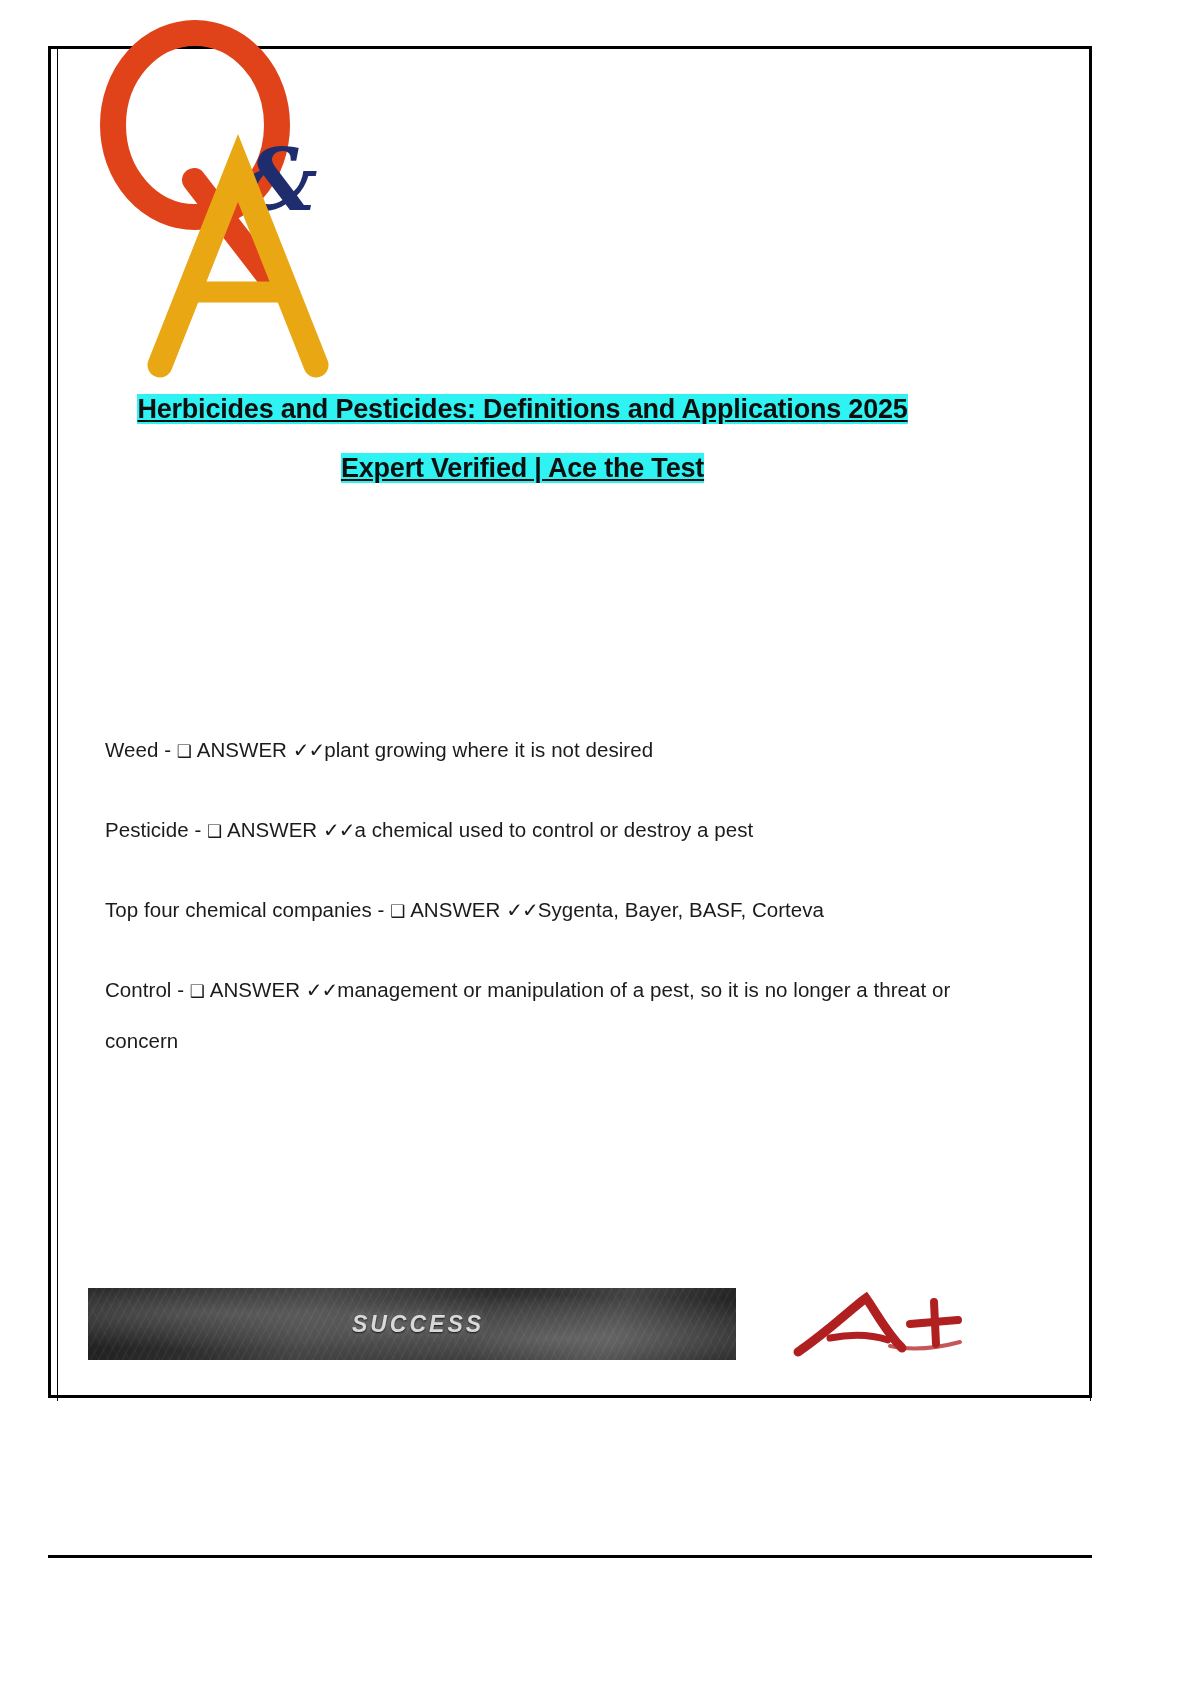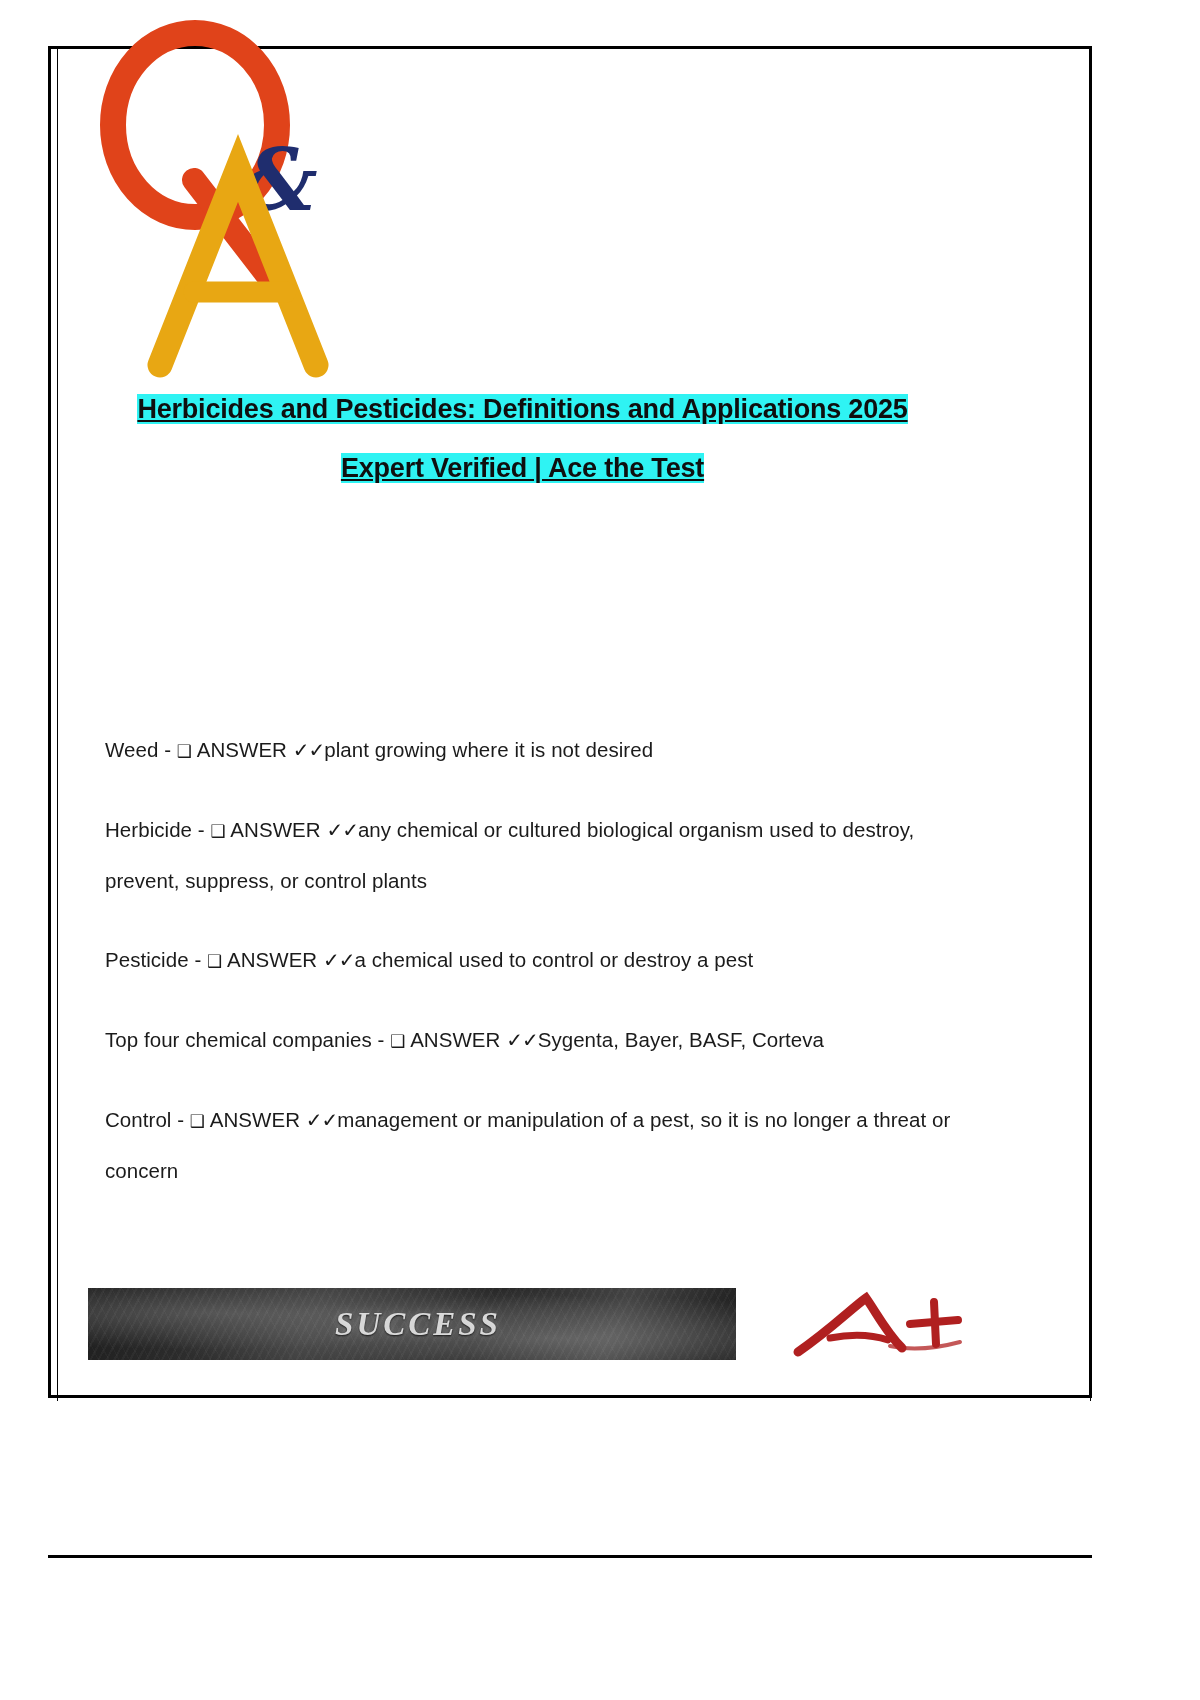--- a/index.html
+++ b/index.html
@@ -136,22 +136,22 @@
       repeating-linear-gradient(118deg, rgba(255,255,255,0.035) 0px, rgba(255,255,255,0.035) 2px, rgba(0,0,0,0) 2px, rgba(0,0,0,0) 7px),
       repeating-linear-gradient(62deg, rgba(255,255,255,0.028) 0px, rgba(255,255,255,0.028) 1px, rgba(0,0,0,0) 1px, rgba(0,0,0,0) 9px);
   }
   .success-text {
     position: absolute;
     left: 12px;
     right: 0;
     top: 50%;
     transform: translateY(-50%);
     text-align: center;
-    font-family: Liberation Serif, serif;
-    font-size: 33px;
+    font-family: Liberation Sans, sans-serif;
+    font-size: 23px;
     font-weight: bold;
     font-style: italic;
     letter-spacing: 3px;
     color: rgba(232,232,232,0.92);
     text-shadow: 0 1px 2px rgba(0,0,0,0.8), 0 0 9px rgba(255,255,255,0.28);
   }
 
   
   .aplus {
     position: absolute;
@@ -193,23 +193,20 @@
   <div class="title-block">
     <span class="title-line">Herbicides and Pesticides: Definitions and Applications 2025 Expert Verified | Ace the Test</span>
   </div>
 
   <div class="body-block">
 
     <p class="para">
       <span>Weed</span><span> </span><span>- </span><span class="ph">❑</span><span> </span><span>ANSWER</span><span> </span><span class="chk">✓✓</span><span>plant growing where it is not desired</span>
     </p>
 
-    <p class="para">
-      <span>Herbicide</span><span> </span><span>- </span><span class="ph">❑</span><span> </span><span>ANSWER</span><span> </span><span class="chk">✓✓</span><span>any chemical or cultured biological organism used to destroy, prevent, suppress, or control plants</span>
-    </p>
 
     <p class="para">
       <span>Pesticide</span><span> </span><span>- </span><span class="ph">❑</span><span> </span><span>ANSWER</span><span> </span><span class="chk">✓✓</span><span>a chemical used to control or destroy a pest</span>
     </p>
 
     <p class="para">
       <span>Top four chemical companies</span><span> </span><span>- </span><span class="ph">❑</span><span> </span><span>ANSWER</span><span> </span><span class="chk">✓✓</span><span>Sygenta, Bayer, BASF, Corteva</span>
     </p>
 
     <p class="para">

